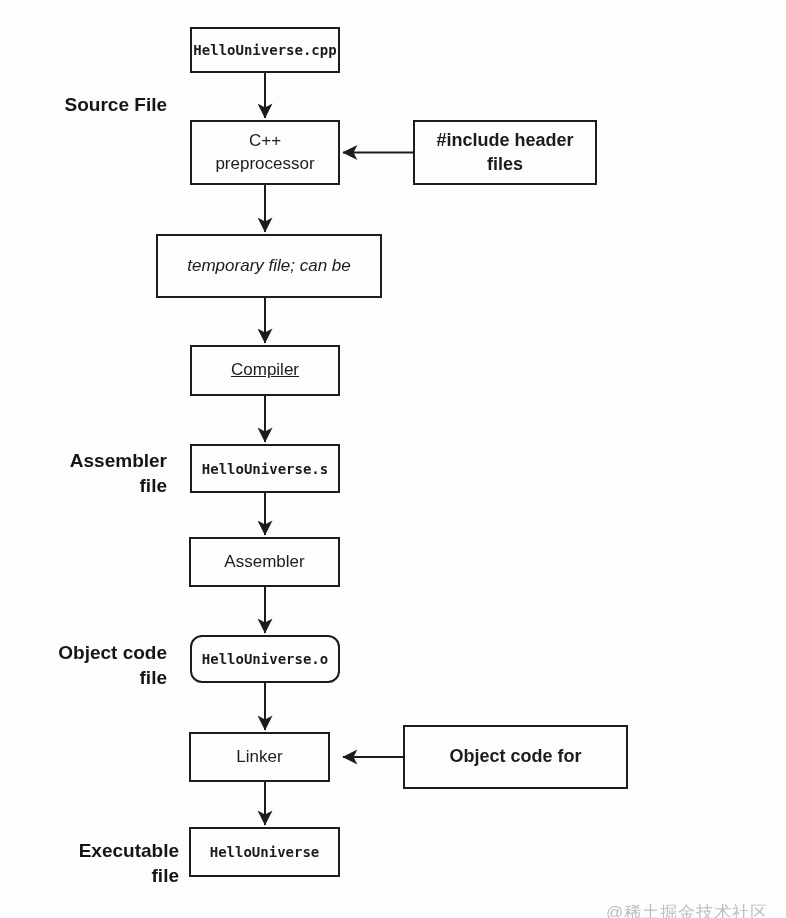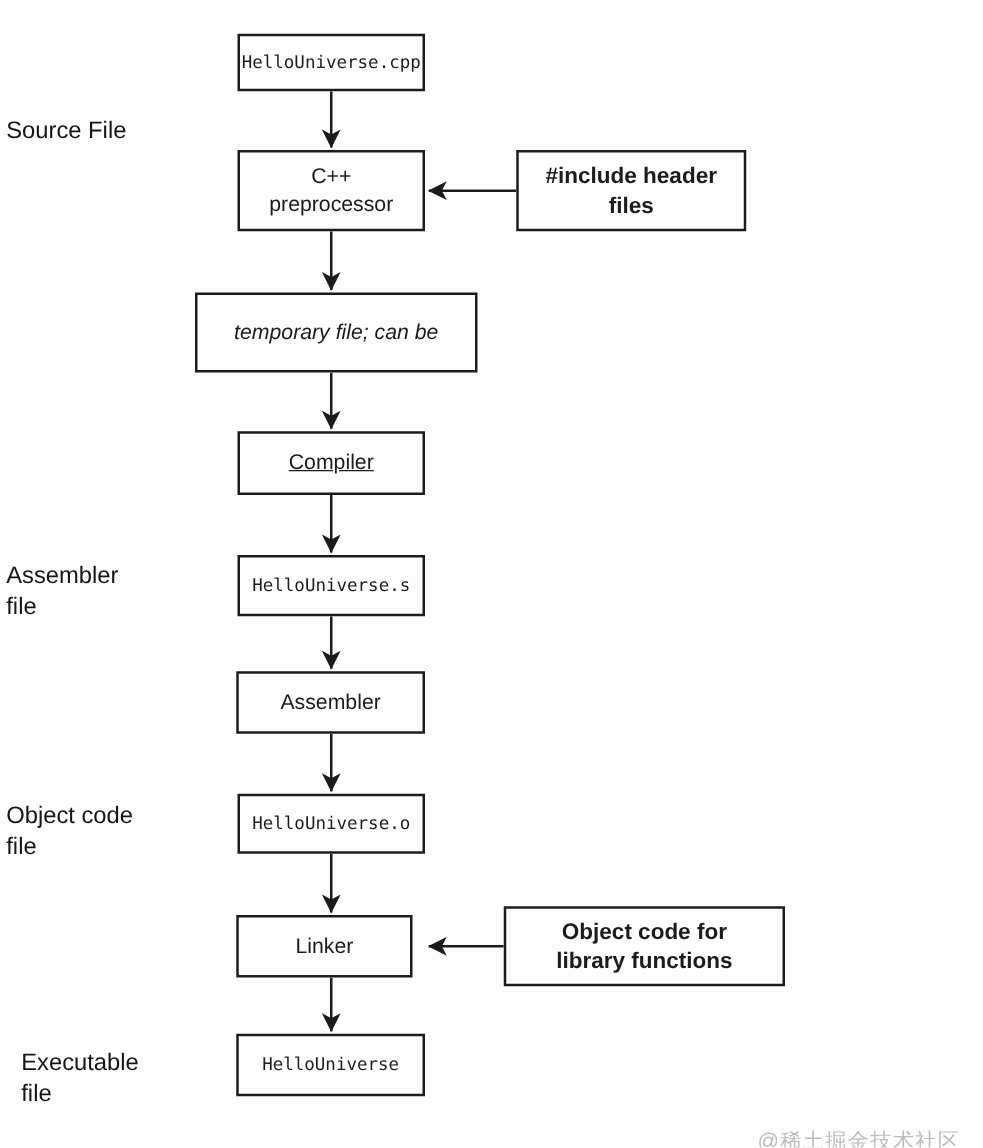--- a/index.html
+++ b/index.html
@@ -25,30 +25,30 @@
     border: 2px solid #1c1c1c;
     display: flex;
     flex-direction: column;
     align-items: center;
     justify-content: center;
     text-align: center;
   }
   .box.sans  { font-size: 17px; line-height: 1.35; font-weight: 400; }
   .box.mono  {
     font-family: "DejaVu Sans Mono", monospace;
-    font-weight: normal;
+    font-weight: bold;
     font-size: 14px;
     letter-spacing: 0px;
   }
   .box.bold  { font-size: 18px; line-height: 1.3; font-weight: bold; }
   .side-label {
     position: absolute;
     width: 162px;
-    text-align: left;
-    font-weight: normal;
+    text-align: right;
+    font-weight: bold;
     font-size: 19px;
     line-height: 1.3;
     color: #151515;
   }
   .watermark {
     position: absolute;
     left: 606px;
     top: 871px;
     width: 172px;
     font-size: 17px;
@@ -58,21 +58,21 @@
     margin-top: 30px;
   }
   
   .pos-cpp        { left: 190px; top: 27px;  width: 150px; height: 46px; }
   .pos-preproc    { left: 190px; top: 120px; width: 150px; height: 65px; }
   .pos-include    { left: 413px; top: 120px; width: 184px; height: 65px; }
   .pos-temp       { left: 156px; top: 234px; width: 226px; height: 64px; font-style: italic; }
   .pos-compiler   { left: 190px; top: 345px; width: 150px; height: 51px; text-decoration: underline; }
   .pos-sfile      { left: 190px; top: 444px; width: 150px; height: 49px; }
   .pos-assembler  { left: 189px; top: 537px; width: 151px; height: 50px; }
-  .pos-ofile      { left: 190px; top: 635px; width: 150px; height: 48px; }
+  .pos-ofile      { left: 190px; top: 635px; width: 150px; height: 48px; border-radius: 12px; }
   .pos-linker     { left: 189px; top: 732px; width: 141px; height: 50px; }
   .pos-libobj     { left: 403px; top: 725px; width: 225px; height: 64px; }
   .pos-exe        { left: 189px; top: 827px; width: 151px; height: 50px; }
   .pos-lbl-source     { left: 5px; top: 93px;  }
   .pos-lbl-assembler  { left: 5px; top: 449px; }
   .pos-lbl-object     { left: 5px; top: 641px; }
   .pos-lbl-executable { left: 17px; top: 839px; }
 </style>
 </head>
 <body>
@@ -148,21 +148,20 @@
   <div class="box mono pos-ofile">
     <span>HelloUniverse.o</span>
   </div>
 
   <div class="box sans pos-linker">
     <span>Linker</span>
   </div>
 
   <div class="box bold pos-libobj">
     <span>Object code for</span>
-    <span>library functions</span>
   </div>
 
   <div class="box mono pos-exe">
     <span>HelloUniverse</span>
   </div>
 
   <div class="watermark">@稀土掘金技术社区</div>
 
 </div>
 

